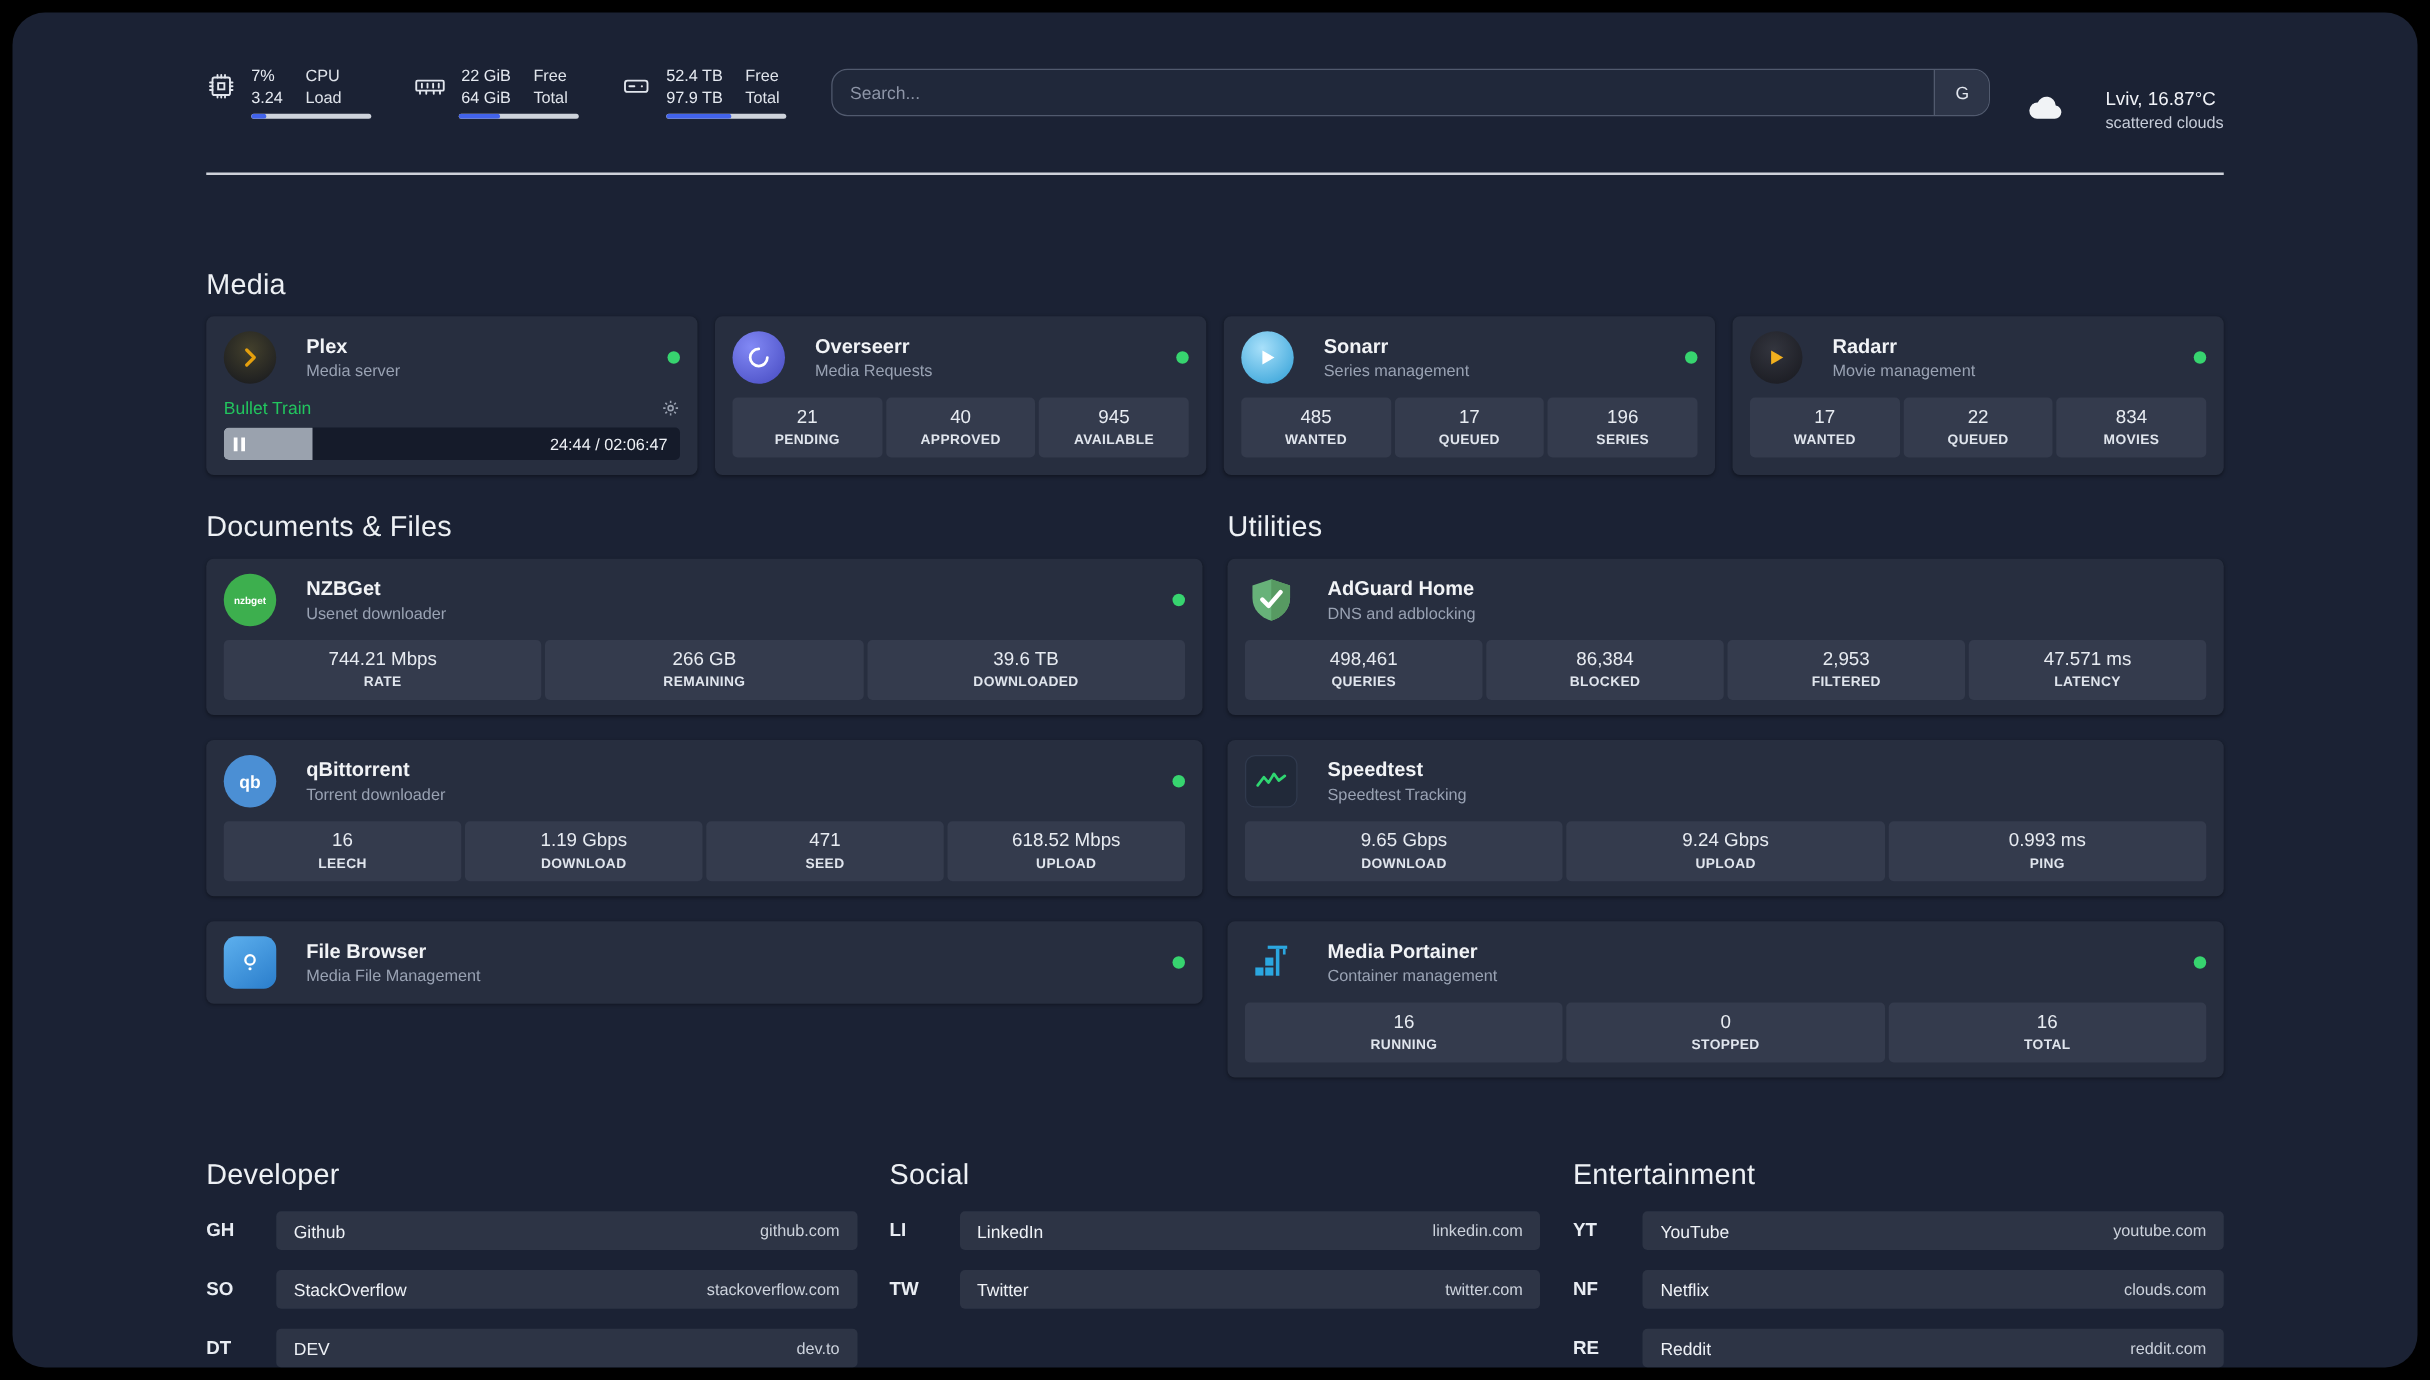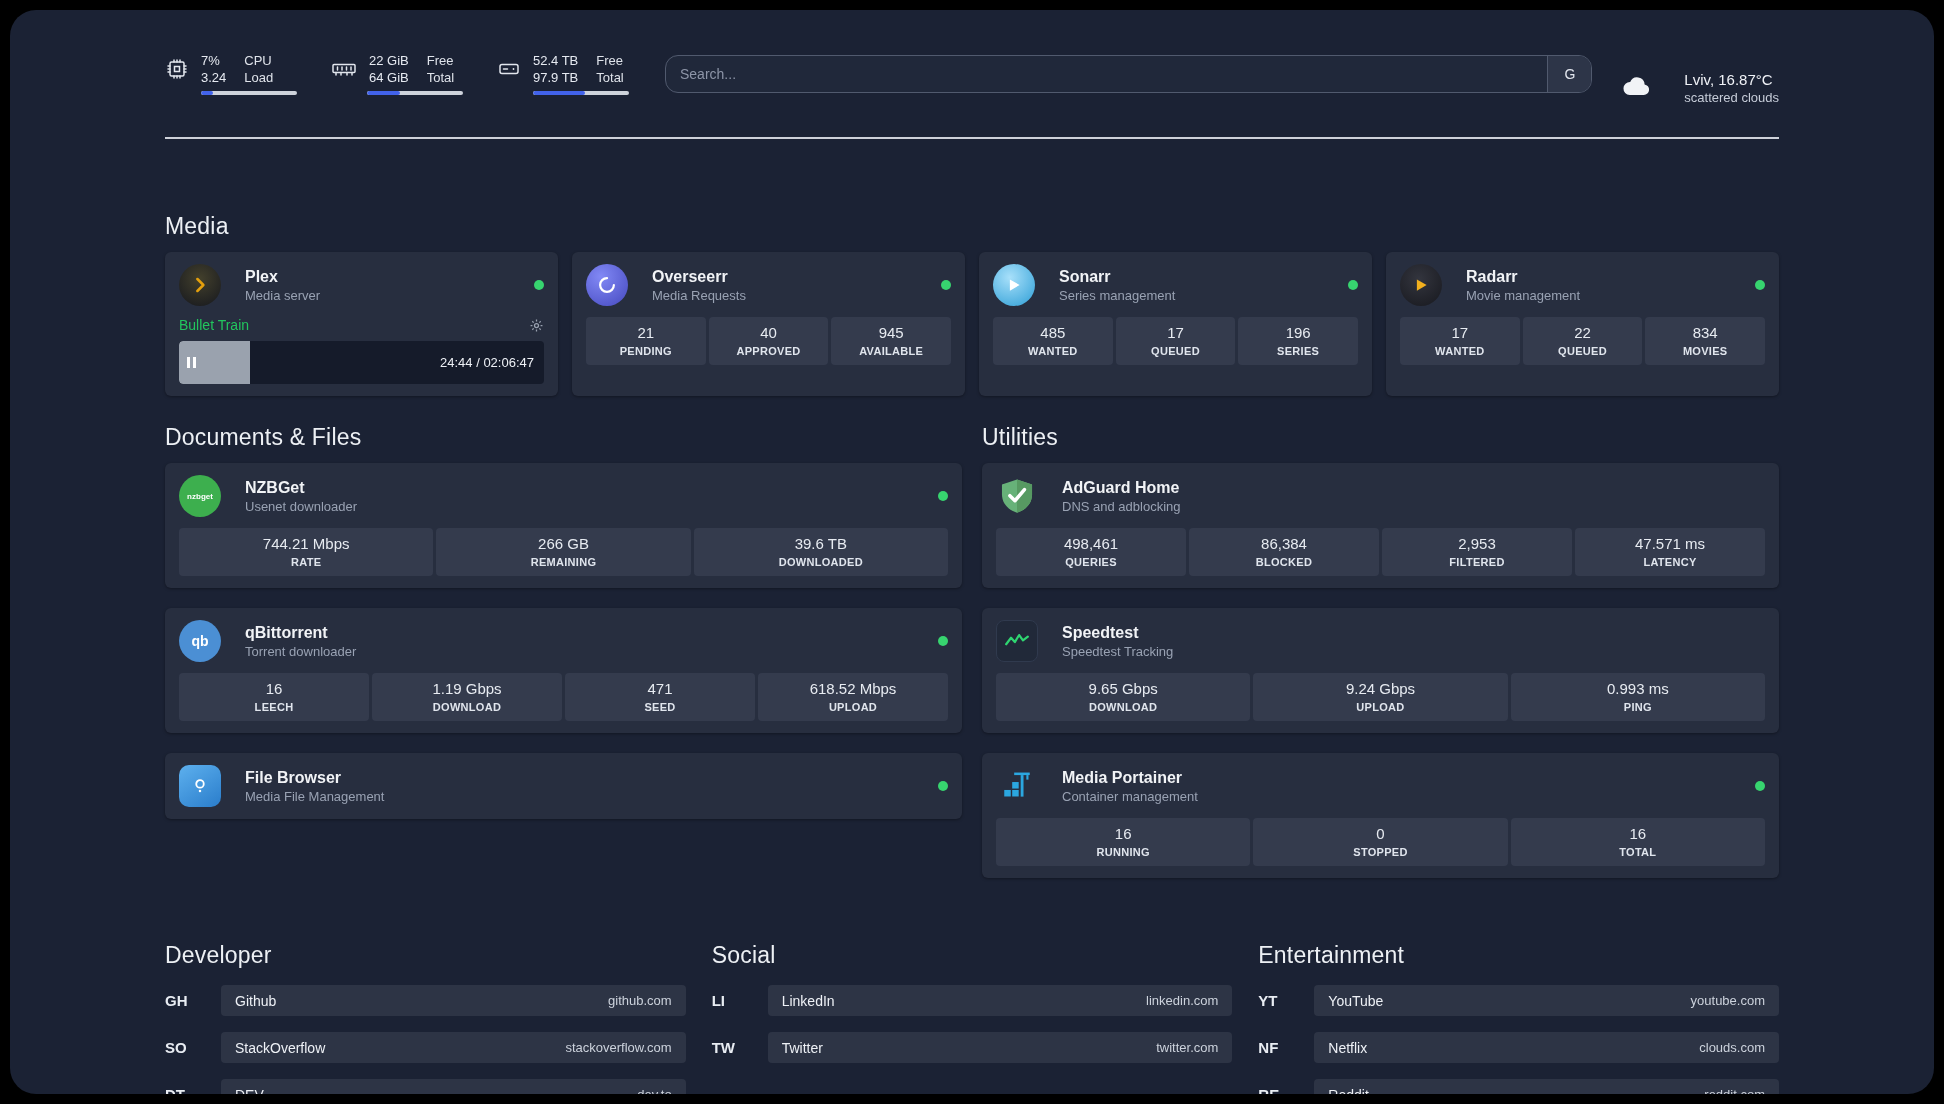--- a/index.html
+++ b/index.html
@@ -48,21 +48,21 @@
   .tiles { display:flex; gap:3px; margin-top:11px; }
   .tile { flex:1; background:#343b4d; border-radius:4px; text-align:center; padding:7px 4px 8px; }
   .tile-value { font-size:15px; color:#e7ebf1; }
   .tile-label { font-size:11px; font-weight:700; color:#e0e5ed; margin-top:4px; letter-spacing:.3px; }
 
   
   .player { margin-top:11px; }
   .player-top { display:flex; align-items:center; justify-content:space-between; }
   .player-track { font-size:14px; color:#22c55e; }
   .gear { display:flex; cursor:pointer; }
-  .player-bar { margin-top:8px; position:relative; height:43px; background:#151b2a; border-radius:4px; display:flex; align-items:center; overflow:hidden; cursor:pointer; }
+  .player-bar { margin-top:8px; position:relative; height:26px; background:#151b2a; border-radius:4px; display:flex; align-items:center; overflow:hidden; cursor:pointer; }
   .player-fill { height:100%; background:#9aa2ae; border-radius:4px 0 0 4px; display:flex; align-items:center; padding-left:8px; }
   .pause-icon { display:inline-flex; cursor:pointer; }
   .pause-icon i { display:inline-block; width:3px; height:11px; background:#fff; margin-right:3px; }
   .player-time { position:absolute; right:10px; font-size:13px; color:#eef1f6; }
 
   
   .two-col { display:grid; grid-template-columns:1fr 1fr; gap:20px; margin-top:28px; }
   .col-cards { display:flex; flex-direction:column; gap:20px; margin-top:12px; }
 
   

